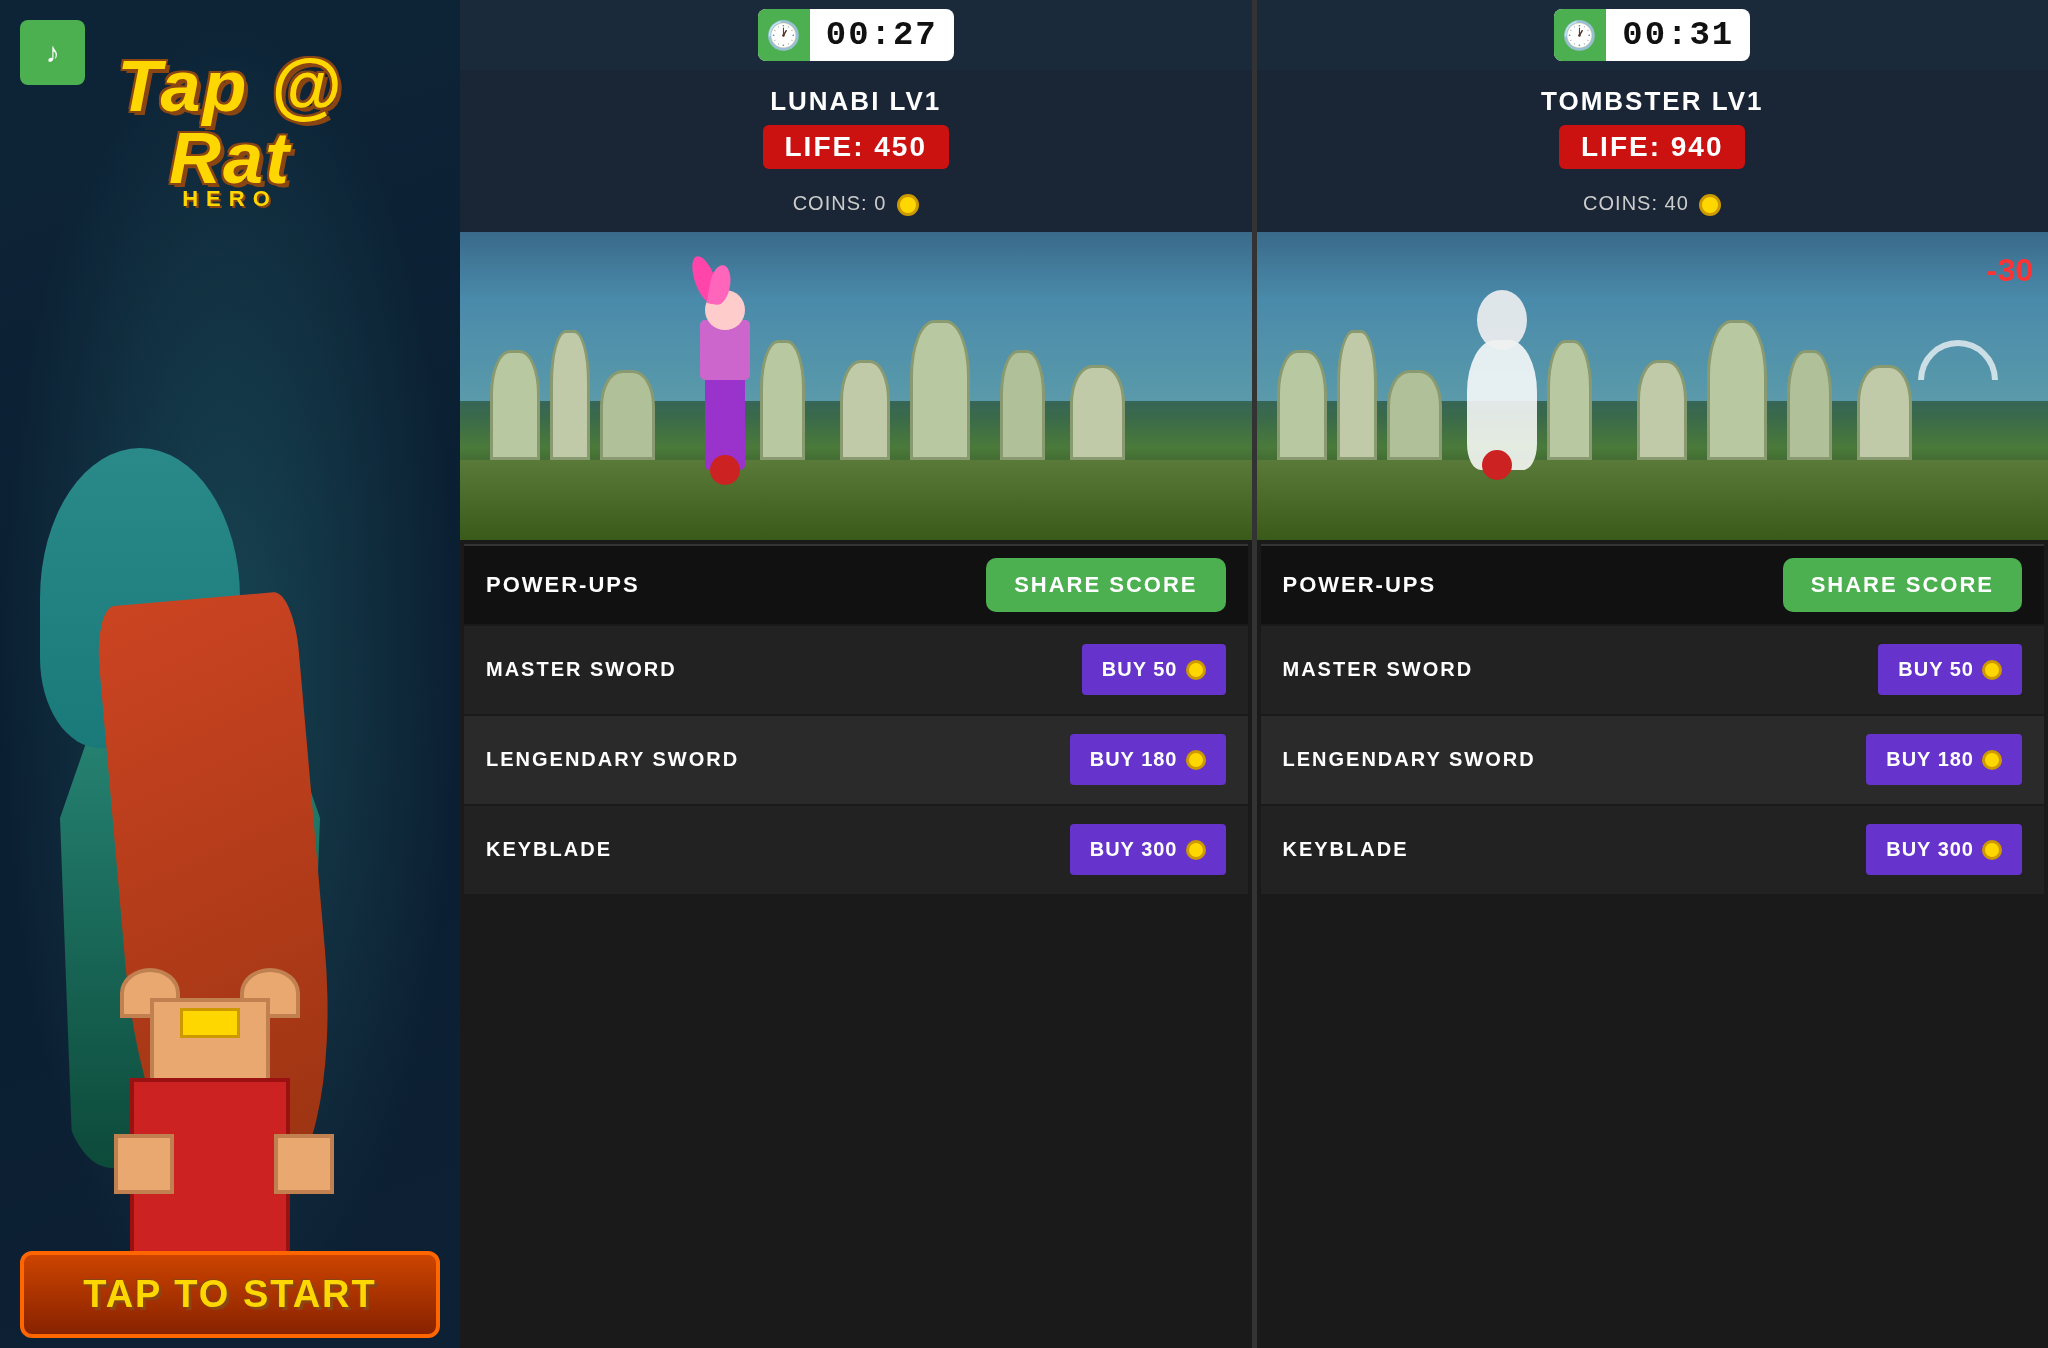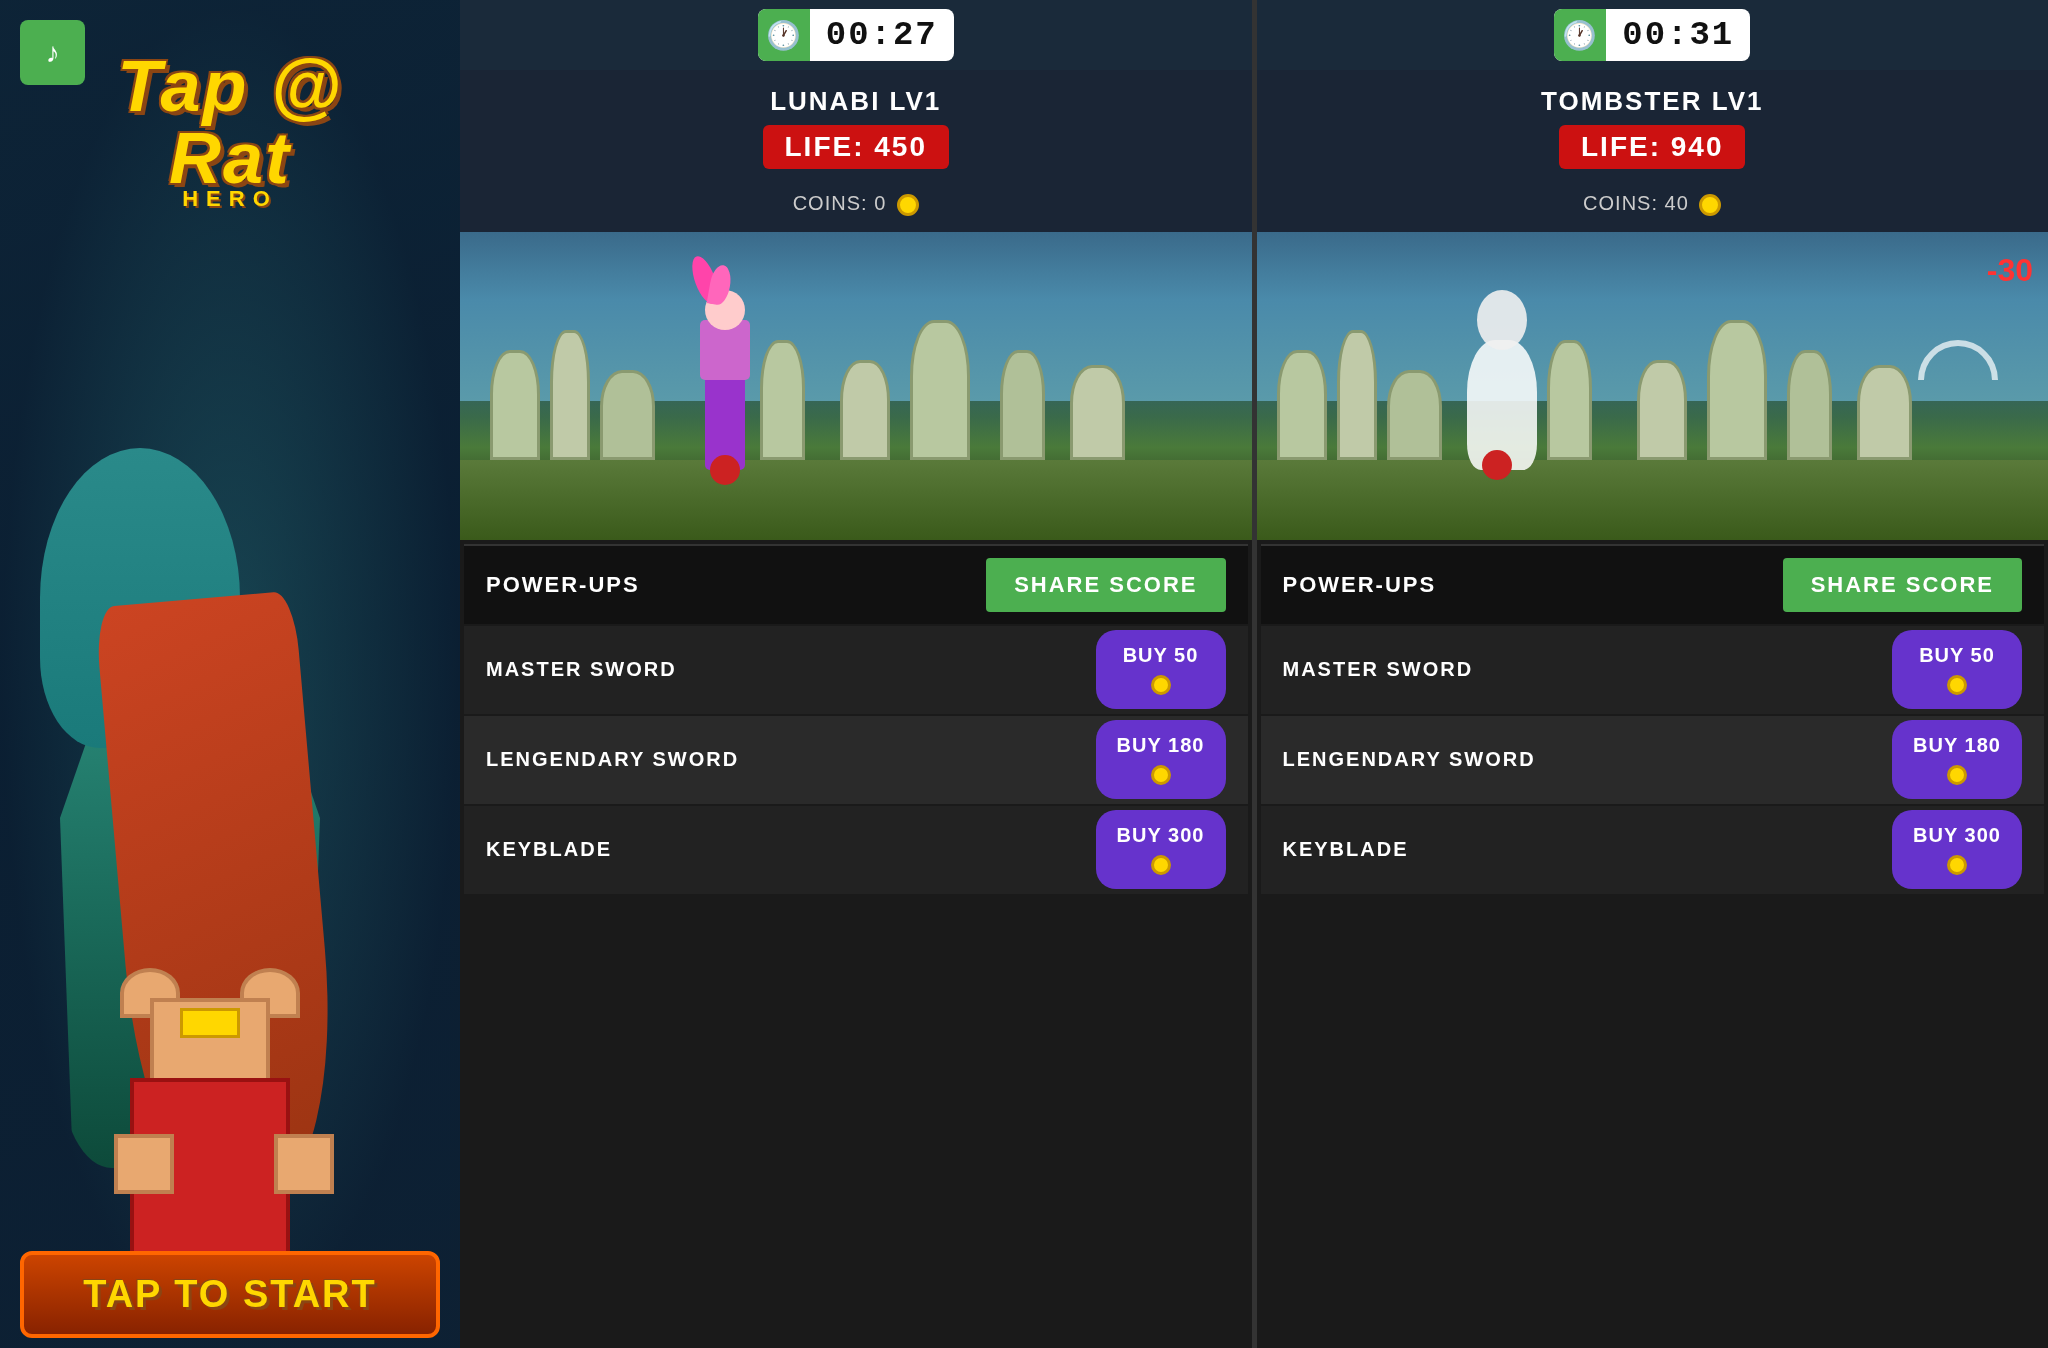--- a/index.html
+++ b/index.html
@@ -333,21 +333,21 @@
     }
     .power-ups-label {
       font-size: 22px;
       font-weight: 900;
       color: white;
       letter-spacing: 2px;
     }
     .share-score-btn {
       background: #4CAF50;
       border: none;
-      border-radius: 4px;
+      border-radius: 10px;
       padding: 14px 28px;
       font-size: 22px;
       font-weight: 900;
       color: white;
       cursor: pointer;
       letter-spacing: 2px;
       text-transform: uppercase;
     }
 
     
@@ -366,33 +366,32 @@
     .shop-item-name {
       font-size: 20px;
       font-weight: 900;
       color: white;
       letter-spacing: 2px;
       text-transform: uppercase;
     }
     .buy-btn {
       background: #6633cc;
       border: none;
-      border-radius: 20px;
+      border-radius: 4px;
       padding: 14px 20px;
       font-size: 20px;
       font-weight: 900;
       color: white;
       cursor: pointer;
       letter-spacing: 1px;
       display: flex;
       align-items: center;
       gap: 8px;
       min-width: 130px;
       justify-content: center;
-      flex-direction: column;
     }
     .buy-coin-icon {
       display: inline-block;
       width: 20px;
       height: 20px;
       background: #FFD700;
       border-radius: 50%;
       border: 3px solid #cc9900;
       flex-shrink: 0;
     }

